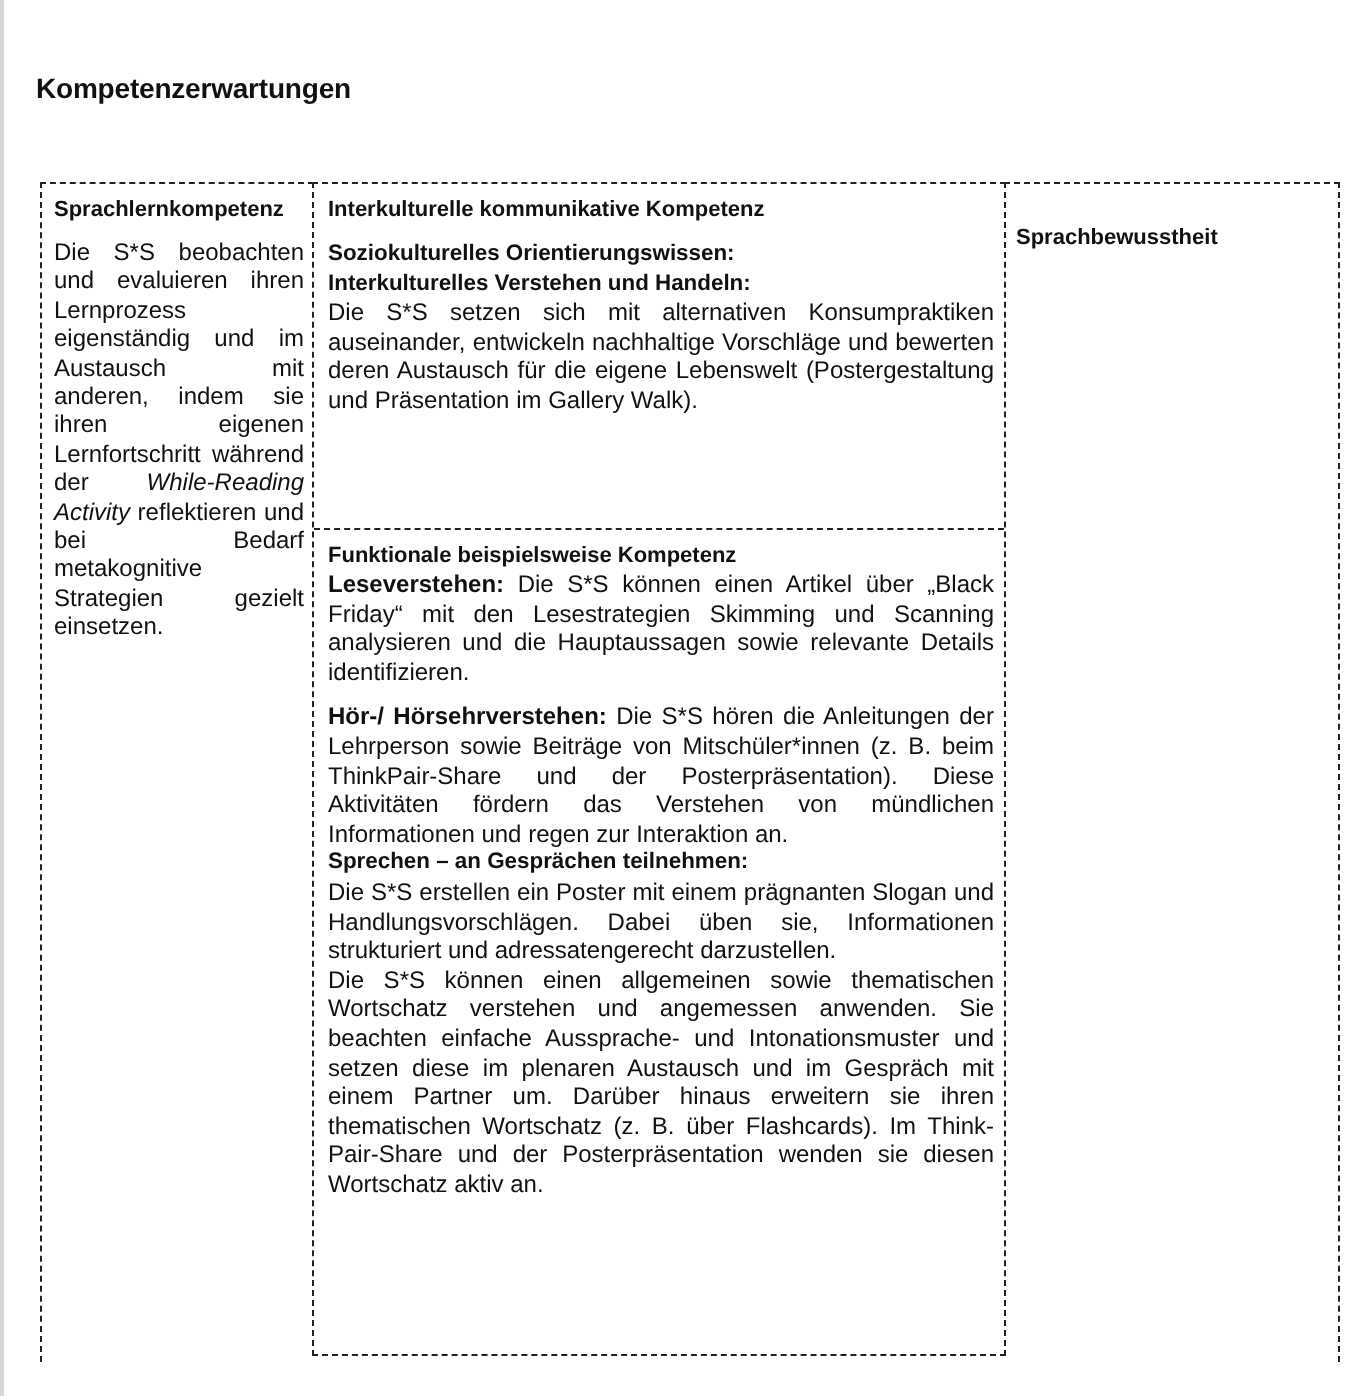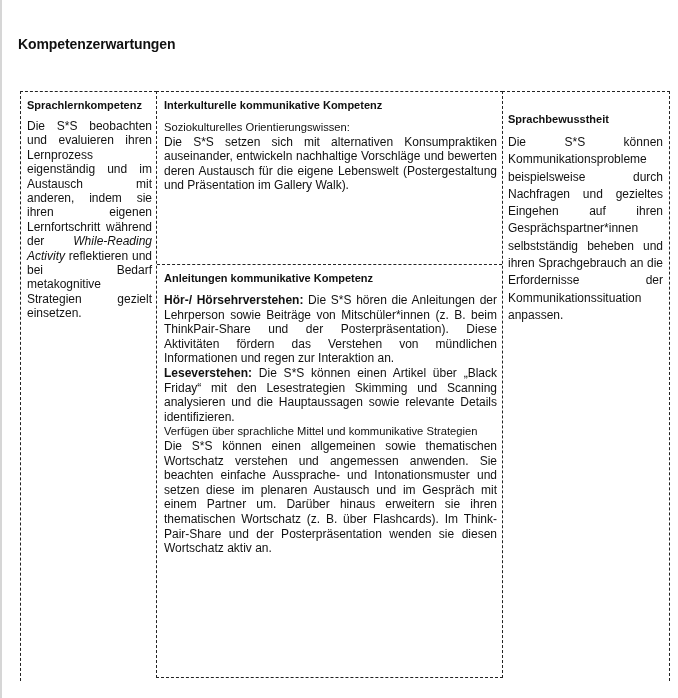--- a/index.html
+++ b/index.html
@@ -108,21 +108,21 @@
       width: 333px;
     }
     .col2 .sec2 {
       position: absolute;
       left: 7px;
       top: 179px;
       width: 333px;
     }
     .sub-title {
       font-size: 11.2px;
-      font-weight: normal;
+      font-weight: bold;
       line-height: 14.6px;
     }
     .sec1 .sub-title.first { margin-top: 8px; }
     .sec2 .block.first { margin-top: 8px; }
     .inline-bold { font-weight: bold; }
     em { font-style: italic; }
   </style>
 </head>
 <body>
 
@@ -136,39 +136,40 @@
     <div class="inner">
       <div class="cell-title">Sprachlernkompetenz</div>
       <div class="cell-text"><span>Die S*S beobachten und evaluieren ihren Lernprozess eigenständig und im Austausch mit anderen, indem sie ihren eigenen Lernfortschritt während der </span><em>While-Reading Activity</em><span> reflektieren und bei Bedarf metakognitive Strategien gezielt einsetzen.</span></div>
     </div>
   </div>
 
   <div class="col col2">
     <div class="sec1">
       <div class="cell-title">Interkulturelle kommunikative Kompetenz</div>
       <div class="sub-title first">Soziokulturelles Orientierungswissen:</div>
+      <div class="sub-title">Interkulturelles Verstehen und Handeln:</div>
       <div class="cell-text">Die S*S setzen sich mit alternativen Konsumpraktiken auseinander, entwickeln nachhaltige Vorschläge und bewerten deren Austausch für die eigene Lebenswelt (Postergestaltung und Präsentation im Gallery Walk).</div>
     </div>
 
     <div class="col2-divider"></div>
 
     <div class="sec2">
-      <div class="cell-title">Anleitungen kommunikative Kompetenz</div>
+      <div class="cell-title">Funktionale beispielsweise Kompetenz</div>
+
+      <div class="cell-text block"><span class="inline-bold">Leseverstehen:</span><span> Die S*S können einen Artikel über „Black Friday“ mit den Lesestrategien Skimming und Scanning analysieren und die Hauptaussagen sowie relevante Details identifizieren.</span></div>
 
       <div class="cell-text block first"><span class="inline-bold">Hör-/ Hörsehrverstehen:</span><span> Die S*S hören die Anleitungen der Lehrperson sowie Beiträge von Mitschüler*innen (z. B. beim ThinkPair-Share und der Posterpräsentation). Diese Aktivitäten fördern das Verstehen von mündlichen Informationen und regen zur Interaktion an.</span></div>
 
-      <div class="cell-text block"><span class="inline-bold">Leseverstehen:</span><span> Die S*S können einen Artikel über „Black Friday“ mit den Lesestrategien Skimming und Scanning analysieren und die Hauptaussagen sowie relevante Details identifizieren.</span></div>
+      <div class="sub-title">Sprechen – an Gesprächen teilnehmen:</div>
 
+      <div class="cell-text">Die S*S erstellen ein Poster mit einem prägnanten Slogan und Handlungsvorschlägen. Dabei üben sie, Informationen strukturiert und adressatengerecht darzustellen.</div>
 
-
-      <div class="sub-title">Verfügen über sprachliche Mittel und kommunikative Strategien</div>
       <div class="cell-text">Die S*S können einen allgemeinen sowie thematischen Wortschatz verstehen und angemessen anwenden. Sie beachten einfache Aussprache- und Intonationsmuster und setzen diese im plenaren Austausch und im Gespräch mit einem Partner um. Darüber hinaus erweitern sie ihren thematischen Wortschatz (z. B. über Flashcards). Im Think-Pair-Share und der Posterpräsentation wenden sie diesen Wortschatz aktiv an.</div>
     </div>
   </div>
 
   <div class="col col3">
     <div class="inner">
       <div class="cell-title">Sprachbewusstheit</div>
-      <div class="cell-text">Die S*S können Kommunikationsprobleme beispielsweise durch Nachfragen und gezieltes Eingehen auf ihren Gesprächspartner*innen selbstständig beheben und ihren Sprachgebrauch an die Erfordernisse der Kommunikationssituation anpassen.</div>
     </div>
   </div>
 
 </div>
 
 </body></html>

